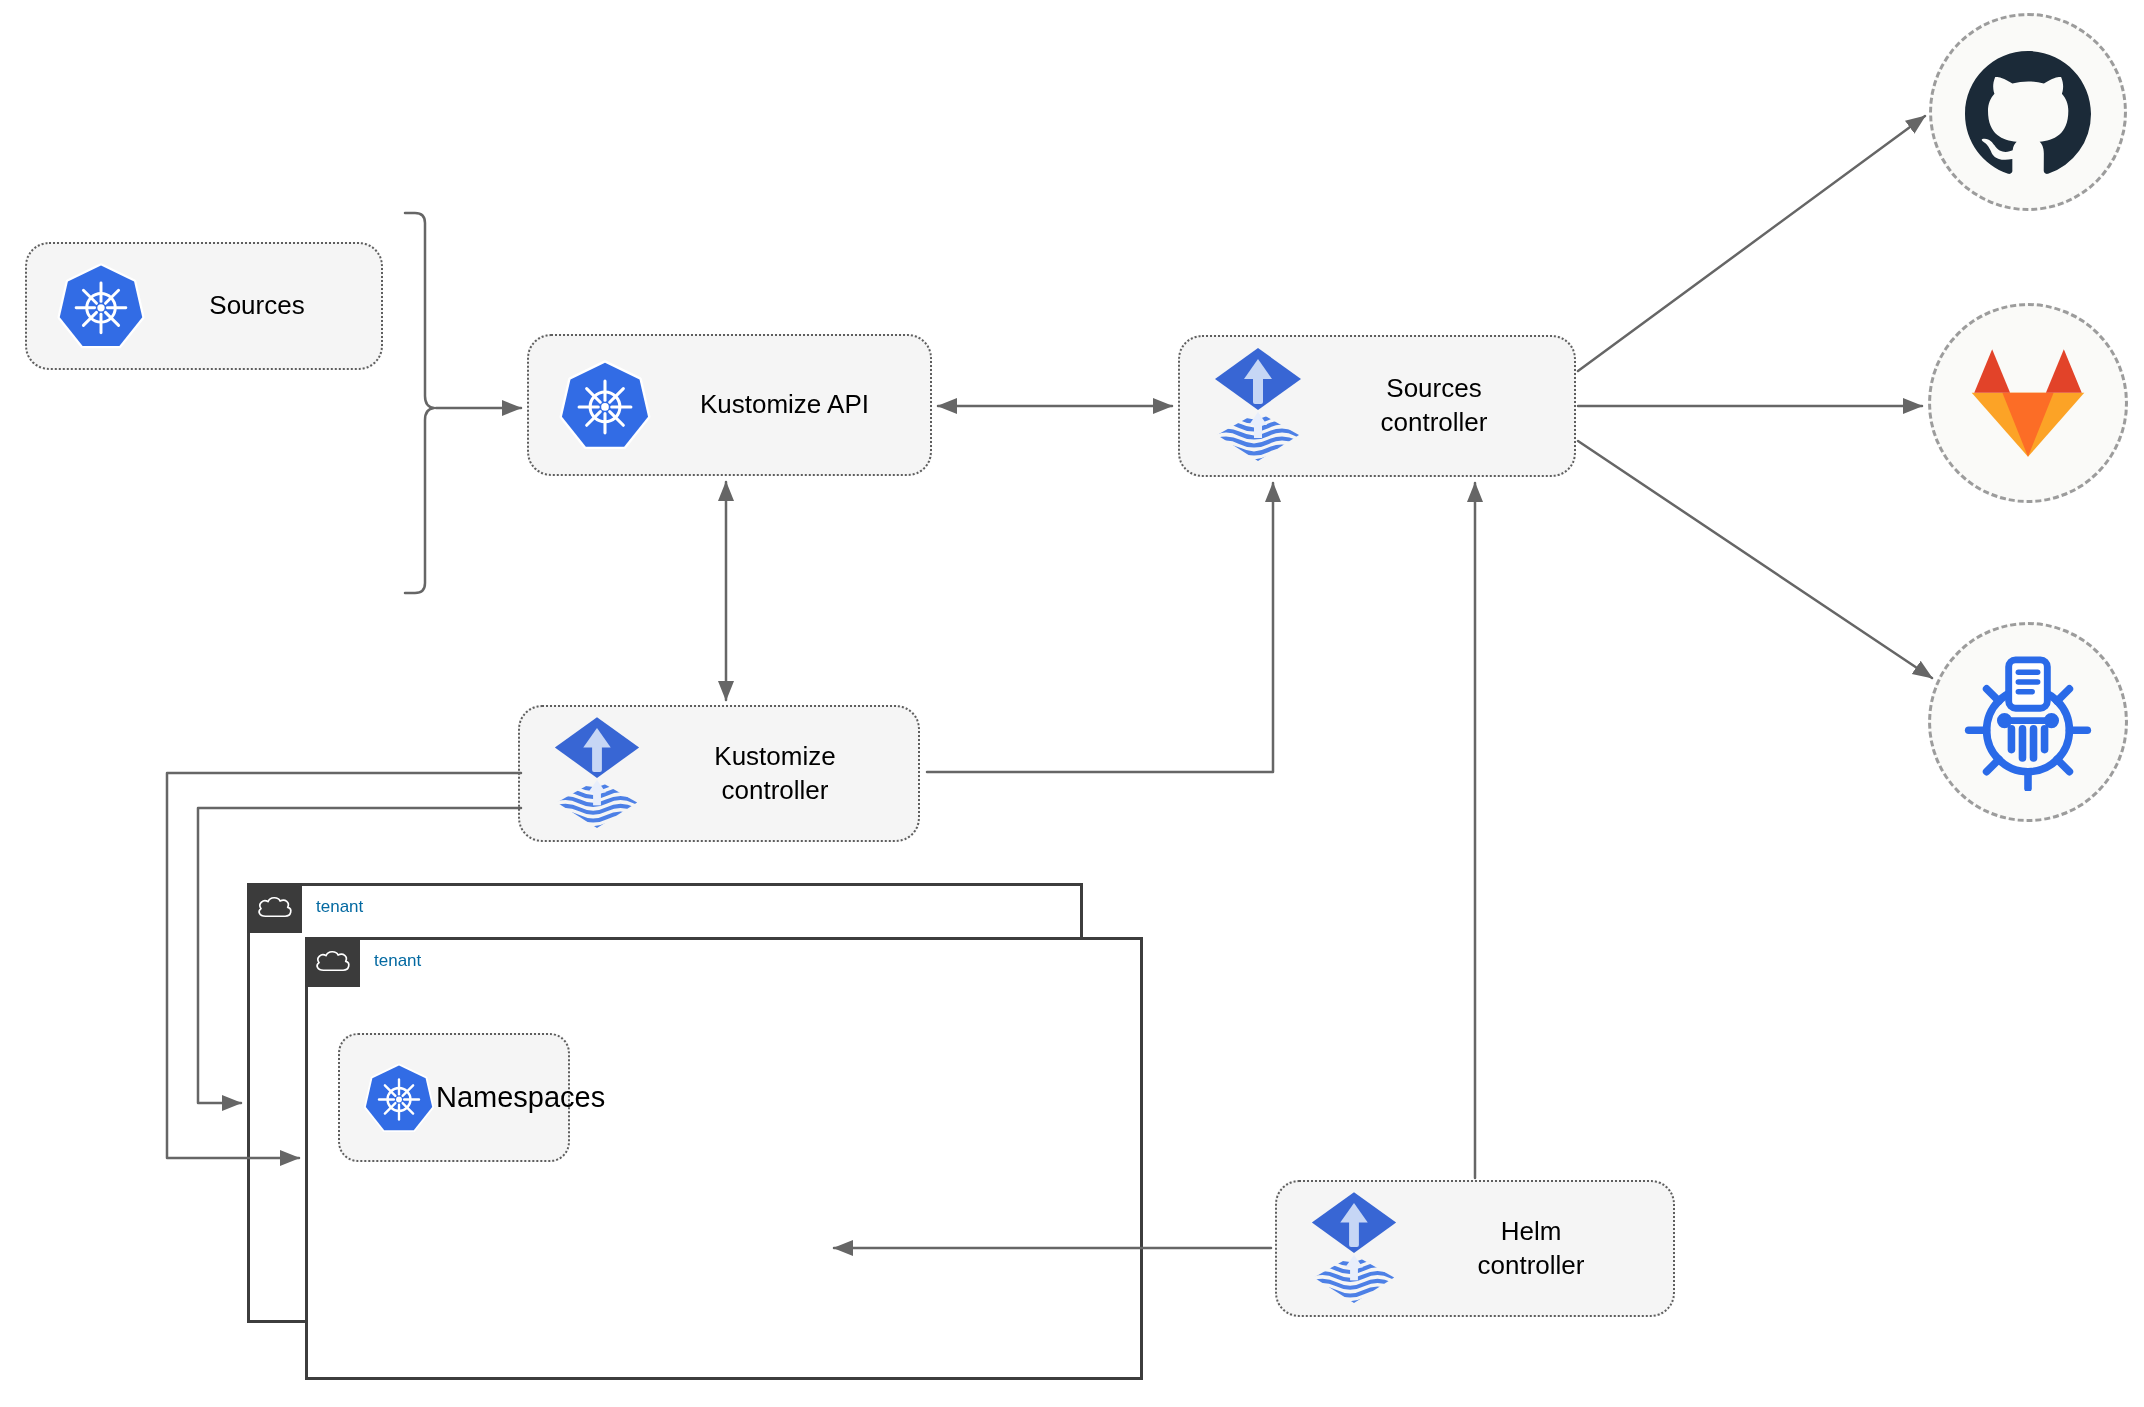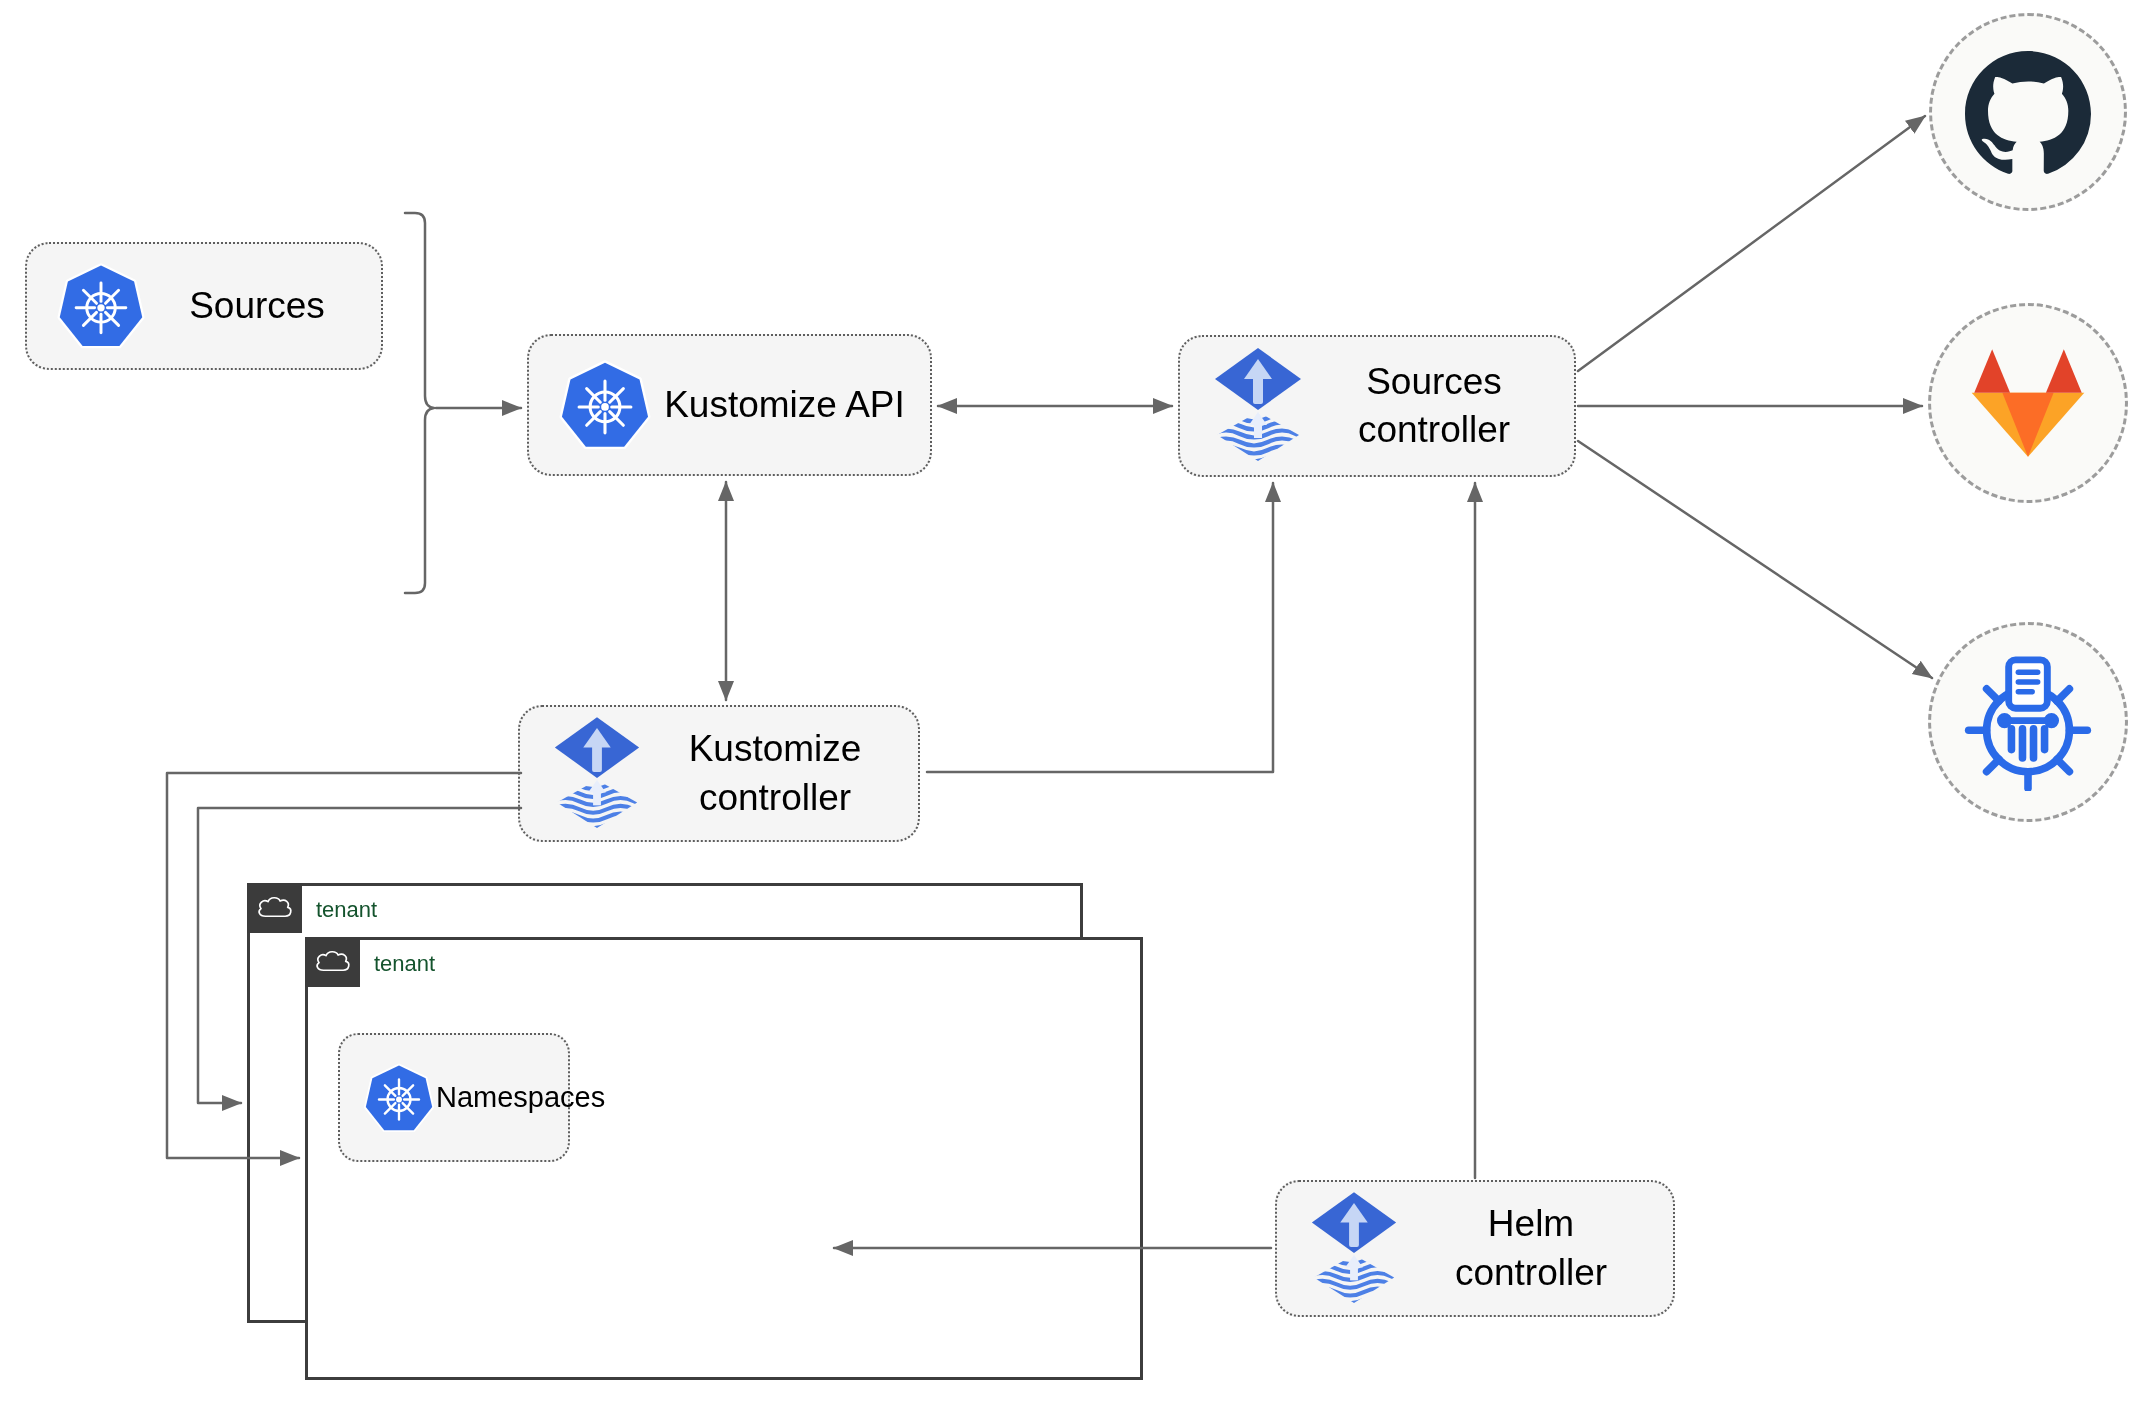--- a/index.html
+++ b/index.html
@@ -7,36 +7,36 @@
     position:relative;width:2144px;height:1407px;background:#ffffff;
     font-family:"Liberation Sans", sans-serif;color:#000;overflow:hidden;
   }
   .node{
     position:absolute;box-sizing:border-box;background:#f5f5f5;
     border:2px dotted #5e5e5e;border-radius:24px;
     display:flex;align-items:center;
   }
   .node .icon{flex:none;margin-left:28px;display:flex;align-items:center;}
   .node .node-label{
-    flex:1;text-align:center;font-size:37px;line-height:1.3;
+    flex:1;text-align:center;font-size:26px;line-height:1.3;
     white-space:pre-line;padding-right:14px;color:#000;
   }
   .subnode{border-radius:20px;}
   .subnode .icon{margin-left:22px;}
   .subnode .node-label{font-size:29px;}
   .tenant{
     position:absolute;box-sizing:border-box;background:#ffffff;
     border:3px solid #3d3d3d;
   }
   .tenant-tag{
     position:absolute;left:-3px;top:-3px;width:55px;height:50px;
     background:#3b3b3b;display:flex;align-items:center;justify-content:center;
   }
   .tenant-label{
-    position:absolute;left:66px;top:11px;font-size:22px;color:#14532d;
+    position:absolute;left:66px;top:11px;font-size:17px;color:#0369a1;
   }
   .endpoint{
     position:absolute;box-sizing:border-box;border-radius:50%;
     border:3px dashed #9c9c9c;background:#fafaf8;
     display:flex;align-items:center;justify-content:center;
   }
   #edges{position:absolute;left:0;top:0;pointer-events:none;z-index:10;}
   .tenant{z-index:1;}
   .node,.endpoint{z-index:3;}
   .defs-svg{position:absolute;width:0;height:0;}

